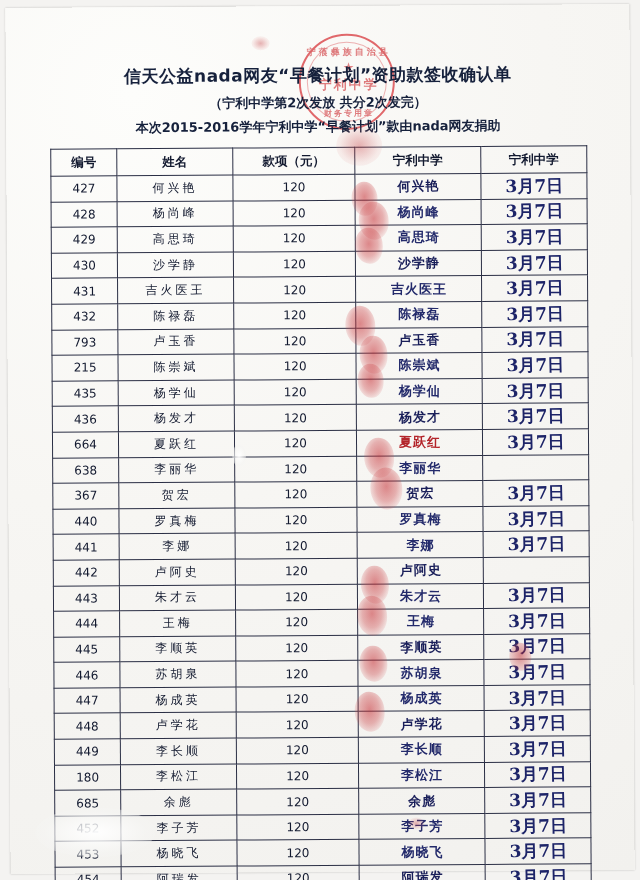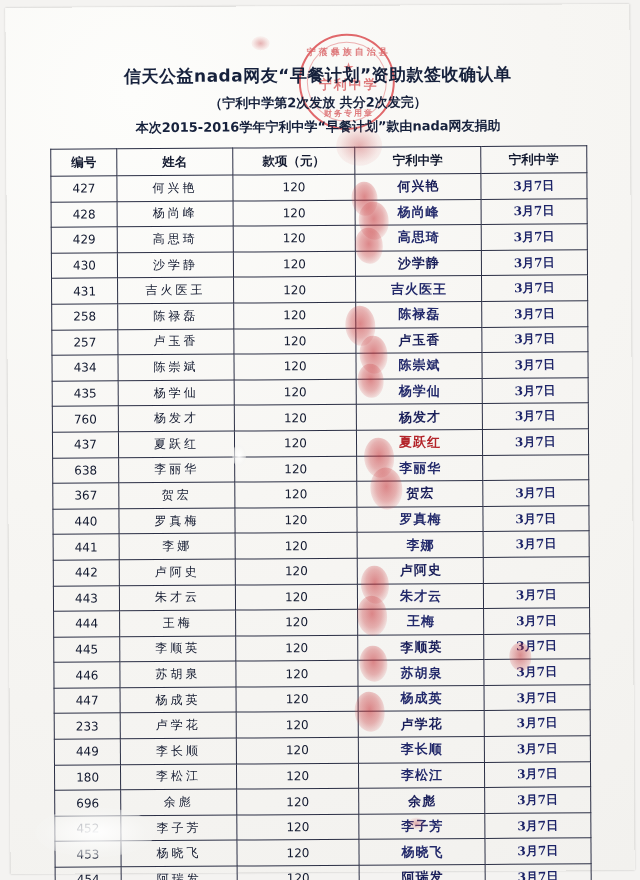--- a/index.html
+++ b/index.html
@@ -144,21 +144,21 @@
     letter-spacing: 1px;
     transform: rotate(-1.2deg);
     display: inline-block;
     font-weight: bold;
   }
   .hand.blue2 { color: #232a6b; transform: rotate(0.8deg); }
   .hand.red { color: #b3242a; }
   .hand-date {
     font-family: "DejaVu Serif", serif;
     color: #1d2468;
-    font-size: 12px;
+    font-size: 17px;
     display: inline-block;
     transform: rotate(-1deg);
     font-weight: bold;
   }
   
   .print {
     position: absolute;
     border-radius: 48% 52% 46% 54%;
     background: radial-gradient(ellipse at 50% 45%, rgba(196,42,48,0.55) 0%, rgba(201,60,64,0.38) 45%, rgba(210,90,94,0.12) 75%, rgba(255,255,255,0) 100%);
     pointer-events: none;
@@ -246,56 +246,56 @@
               <td><span class="hand-date">3月7日</span></td>
             </tr>
             <tr>
               <td>431</td>
               <td class="cell-name">吉火医王</td>
               <td>120</td>
               <td><span class="hand blue2">吉火医王</span></td>
               <td><span class="hand-date">3月7日</span></td>
             </tr>
             <tr>
-              <td>258</td>
+              <td>432</td>
               <td class="cell-name">陈禄磊</td>
               <td>120</td>
               <td><span class="hand blue2">陈禄磊</span></td>
               <td><span class="hand-date">3月7日</span></td>
             </tr>
             <tr>
-              <td>257</td>
+              <td>793</td>
               <td class="cell-name">卢玉香</td>
               <td>120</td>
               <td><span class="hand">卢玉香</span></td>
               <td><span class="hand-date">3月7日</span></td>
             </tr>
             <tr>
-              <td>434</td>
+              <td>215</td>
               <td class="cell-name">陈崇斌</td>
               <td>120</td>
               <td><span class="hand blue2">陈崇斌</span></td>
               <td><span class="hand-date">3月7日</span></td>
             </tr>
             <tr>
               <td>435</td>
               <td class="cell-name">杨学仙</td>
               <td>120</td>
               <td><span class="hand blue2">杨学仙</span></td>
               <td><span class="hand-date">3月7日</span></td>
             </tr>
             <tr>
-              <td>760</td>
+              <td>436</td>
               <td class="cell-name">杨发才</td>
               <td>120</td>
               <td><span class="hand">杨发才</span></td>
               <td><span class="hand-date">3月7日</span></td>
             </tr>
             <tr>
-              <td>437</td>
+              <td>664</td>
               <td class="cell-name">夏跃红</td>
               <td>120</td>
               <td><span class="hand blue2 red">夏跃红</span></td>
               <td><span class="hand-date">3月7日</span></td>
             </tr>
             <tr>
               <td>638</td>
               <td class="cell-name">李丽华</td>
               <td>120</td>
               <td><span class="hand blue2">李丽华</span></td>
@@ -358,42 +358,42 @@
               <td><span class="hand-date">3月7日</span></td>
             </tr>
             <tr>
               <td>447</td>
               <td class="cell-name">杨成英</td>
               <td>120</td>
               <td><span class="hand blue2">杨成英</span></td>
               <td><span class="hand-date">3月7日</span></td>
             </tr>
             <tr>
-              <td>233</td>
+              <td>448</td>
               <td class="cell-name">卢学花</td>
               <td>120</td>
               <td><span class="hand">卢学花</span></td>
               <td><span class="hand-date">3月7日</span></td>
             </tr>
             <tr>
               <td>449</td>
               <td class="cell-name">李长顺</td>
               <td>120</td>
               <td><span class="hand blue2">李长顺</span></td>
               <td><span class="hand-date">3月7日</span></td>
             </tr>
             <tr>
               <td>180</td>
               <td class="cell-name">李松江</td>
               <td>120</td>
               <td><span class="hand blue2">李松江</span></td>
               <td><span class="hand-date">3月7日</span></td>
             </tr>
             <tr>
-              <td>696</td>
+              <td>685</td>
               <td class="cell-name">余彪</td>
               <td>120</td>
               <td><span class="hand">余彪</span></td>
               <td><span class="hand-date">3月7日</span></td>
             </tr>
             <tr>
               <td>452</td>
               <td class="cell-name">李子芳</td>
               <td>120</td>
               <td><span class="hand blue2">李子芳</span></td>

